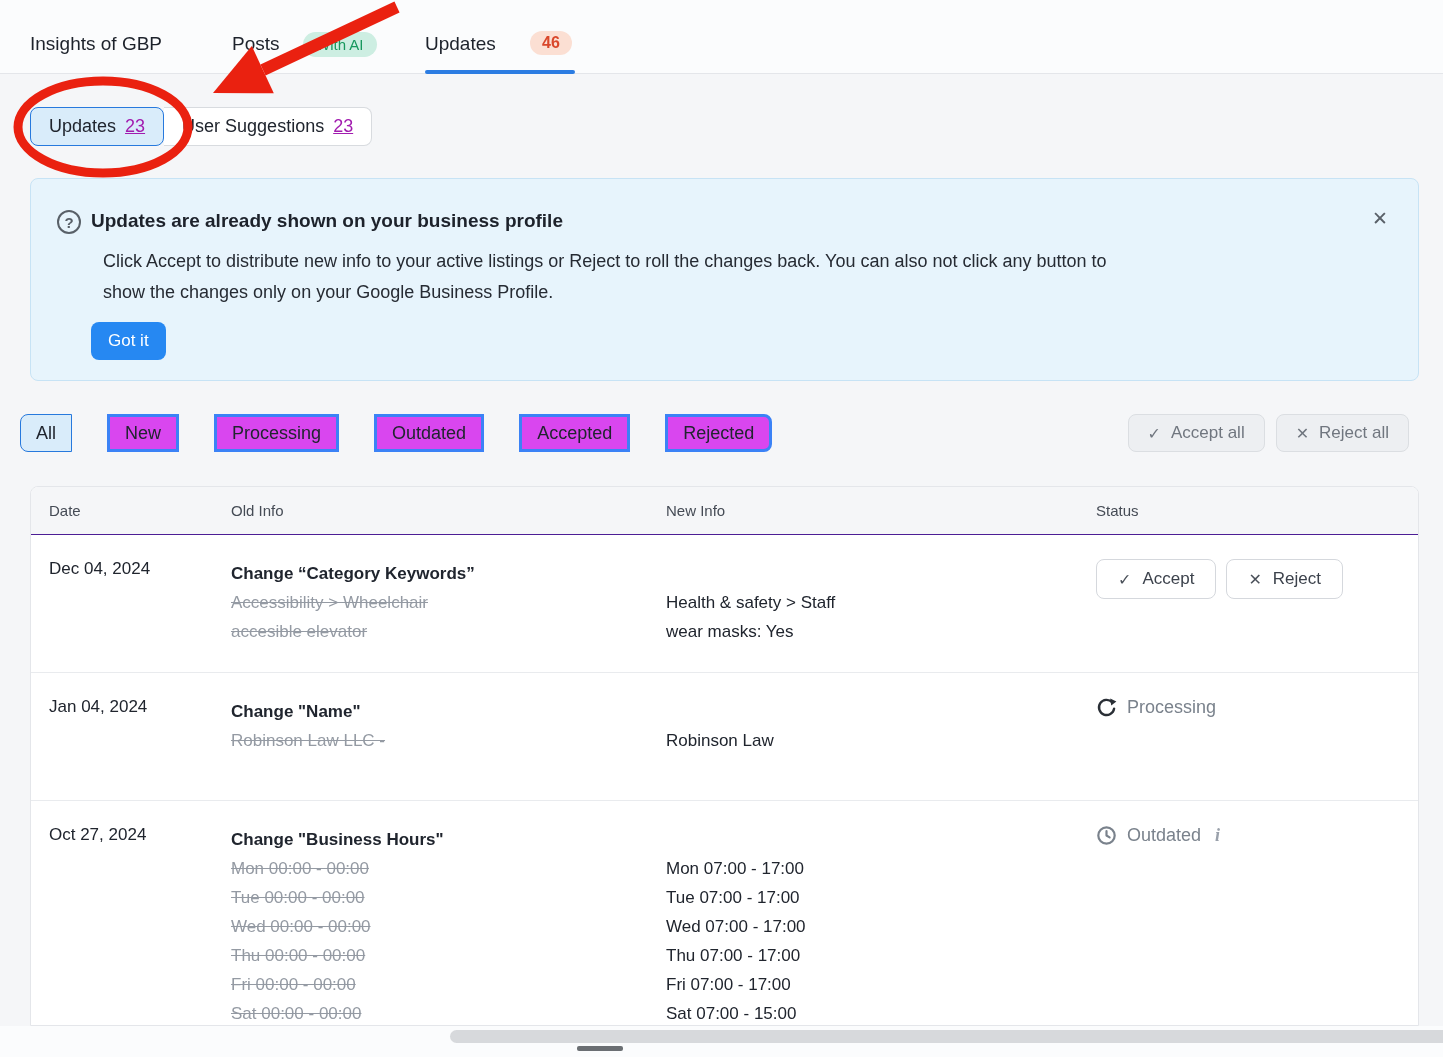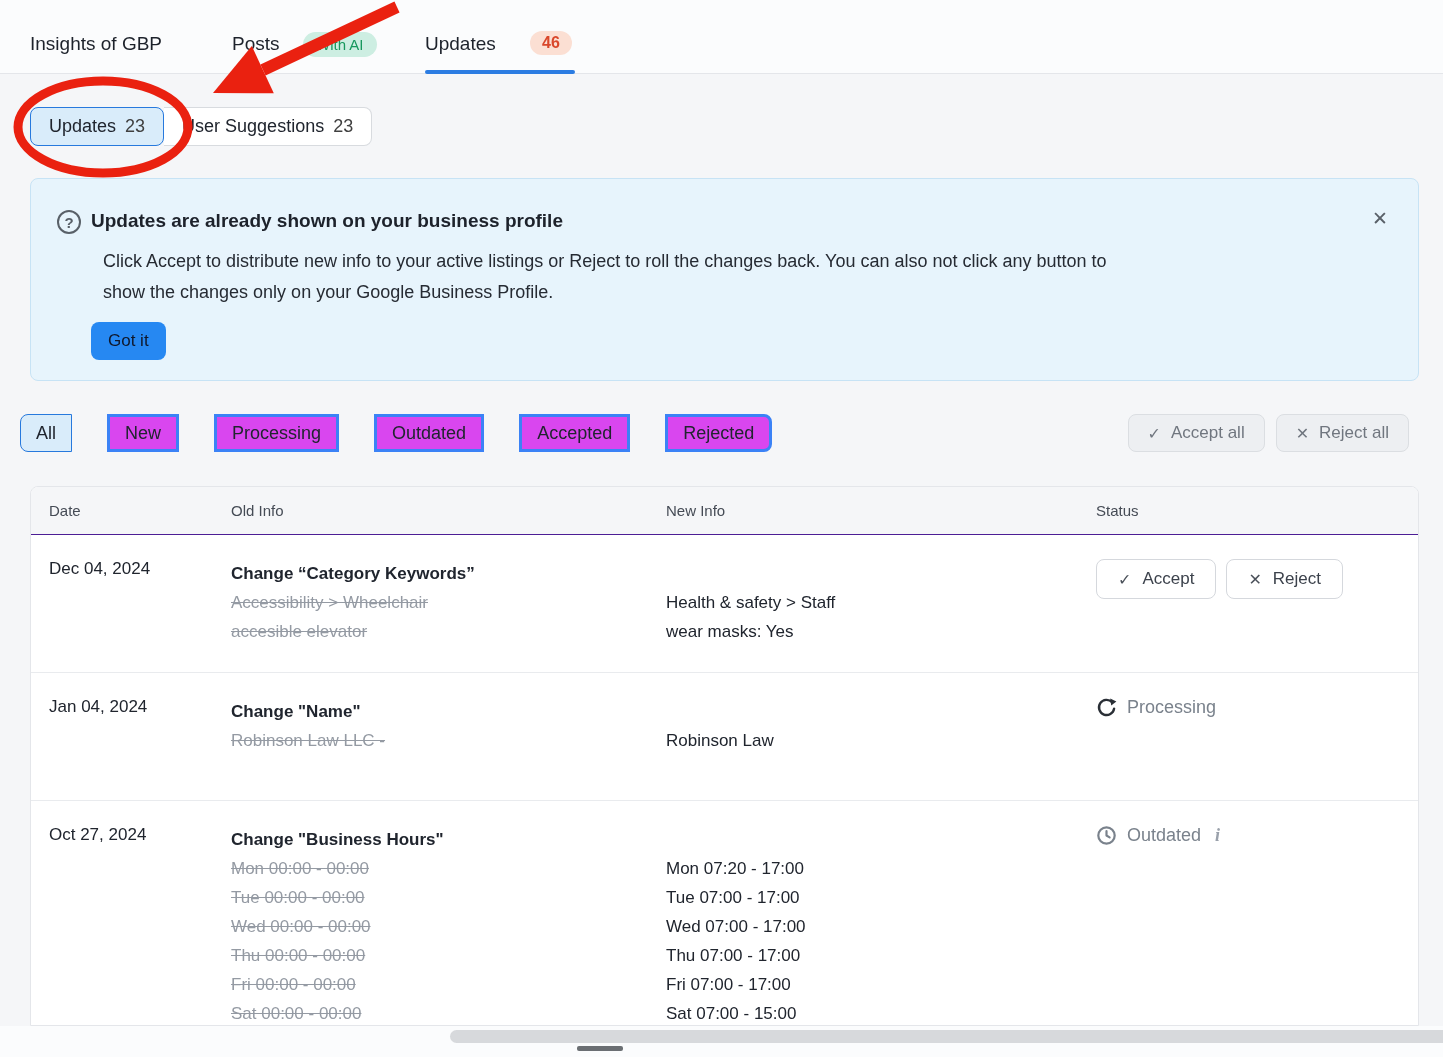--- a/index.html
+++ b/index.html
@@ -13,31 +13,31 @@
   .tab-insights { left:30px; }
   .tab-posts { left:232px; }
   .ai-badge { position:absolute; left:303px; top:32px; background:#cdeee2; color:#18985e; font-size:15px; padding:4px 13px; border-radius:15px; }
   .tab-updates { left:425px; }
   .updates-badge { position:absolute; left:530px; top:31px; background:#fbdfd3; color:#d9472b; font-size:16px; font-weight:700; padding:3px 12px; border-radius:13px; }
   .tab-underline { position:absolute; left:425px; top:70px; width:150px; height:4px; background:#2b7ce2; border-radius:2px; }
 
   
   .subtabs { position:absolute; left:30px; top:107px; display:flex; }
   .subtab { height:39px; display:flex; align-items:center; gap:9px; padding:0 18px; font-size:18px; color:#20252e; background:#ffffff; border:1px solid #d8dbdf; cursor:pointer; white-space:nowrap; }
-  .subtab .count { color:#404040; }
+  .subtab .count { color:#a21caf;text-decoration:underline; }
   .subtab-selected { background:#d9ecfa; border:1px solid #2779dd; border-radius:8px; position:relative; z-index:2; }
   .subtab-rest { border-left:none; border-radius:0 8px 8px 0; }
 
   
   .banner { position:absolute; left:30px; top:178px; width:1389px; height:203px; background:#e7f4fc; border:1px solid #c7e3f5; border-radius:8px; }
   .banner-help { position:absolute; left:26px; top:31px; width:24px; height:24px; border:2px solid #596068; border-radius:50%; color:#596068; font-size:15px; font-weight:700; display:flex; align-items:center; justify-content:center; }
   .banner-title { position:absolute; left:60px; top:31px; font-size:19px; font-weight:700; color:#1d222b; }
   .banner-close { position:absolute; right:30px; top:28px; font-size:19px; color:#596068; cursor:pointer; }
   .banner-body { position:absolute; left:60px; top:67px; width:1260px; font-size:18px; line-height:31px; color:#262b33;margin-left:12px; }
-  .banner-gotit { position:absolute; left:60px; top:143px; background:#2688f2; color:#0f172a; font-size:17px; border:none; border-radius:8px; padding:9px 17px; cursor:pointer; font-family:"Liberation Sans", sans-serif; }
+  .banner-gotit { position:absolute; left:60px; top:143px; background:#2688f2; color:#ffffff; font-size:17px; border:none; border-radius:8px; padding:9px 17px; cursor:pointer; font-family:"Liberation Sans", sans-serif; }
 
   
   .filters { position:absolute; left:20px; top:414px; display:flex;gap:36px; }
   .filter-seg { height:38px; display:flex; align-items:center; padding:0 15px; font-size:18px; color:#20252e; background:#d946ef; border:3px solid #3b82f6; margin-left:-1px; cursor:pointer; white-space:nowrap; }
   .filter-first { margin-left:0; border-radius:8px 0 0 8px; }
   .filter-last { border-radius:0 8px 8px 0;text-align:right; }
   .filter-selected { background:#d9ecfa; border:1px solid #2779dd; position:relative; z-index:2; }
 
   .bulk { position:absolute; right:34px; top:414px; display:flex; gap:11px; }
   .bulk-btn { height:38px; display:flex; align-items:center; gap:10px; padding:0 19px; font-size:17px; color:#70767f; background:#edeff2; border:1px solid #dbdee2; border-radius:8px; cursor:default; white-space:nowrap; }
@@ -185,21 +185,21 @@
       <div class="cell-old">
         <div class="row-title">Change "Business Hours"</div>
         <div class="old-line">Mon 00:00 - 00:00</div>
         <div class="old-line">Tue 00:00 - 00:00</div>
         <div class="old-line">Wed 00:00 - 00:00</div>
         <div class="old-line">Thu 00:00 - 00:00</div>
         <div class="old-line">Fri 00:00 - 00:00</div>
         <div class="old-line">Sat 00:00 - 00:00</div>
       </div>
       <div class="cell-new">
-        <div class="new-line new-offset">Mon 07:20 - 17:00</div>
+        <div class="new-line new-offset">Mon 07:00 - 17:00</div>
         <div class="new-line">Tue 07:00 - 17:00</div>
         <div class="new-line">Wed 07:00 - 17:00</div>
         <div class="new-line">Thu 07:00 - 17:00</div>
         <div class="new-line">Fri 07:00 - 17:00</div>
         <div class="new-line">Sat 07:00 - 15:00</div>
       </div>
       <div class="cell-status">
         <span class="status-icon">
           <svg width="21" height="21" viewBox="0 0 21 21">
             <circle cx="10.5" cy="10.5" r="8.2" fill="none" stroke="#7a828c" stroke-width="2.2"></circle>

